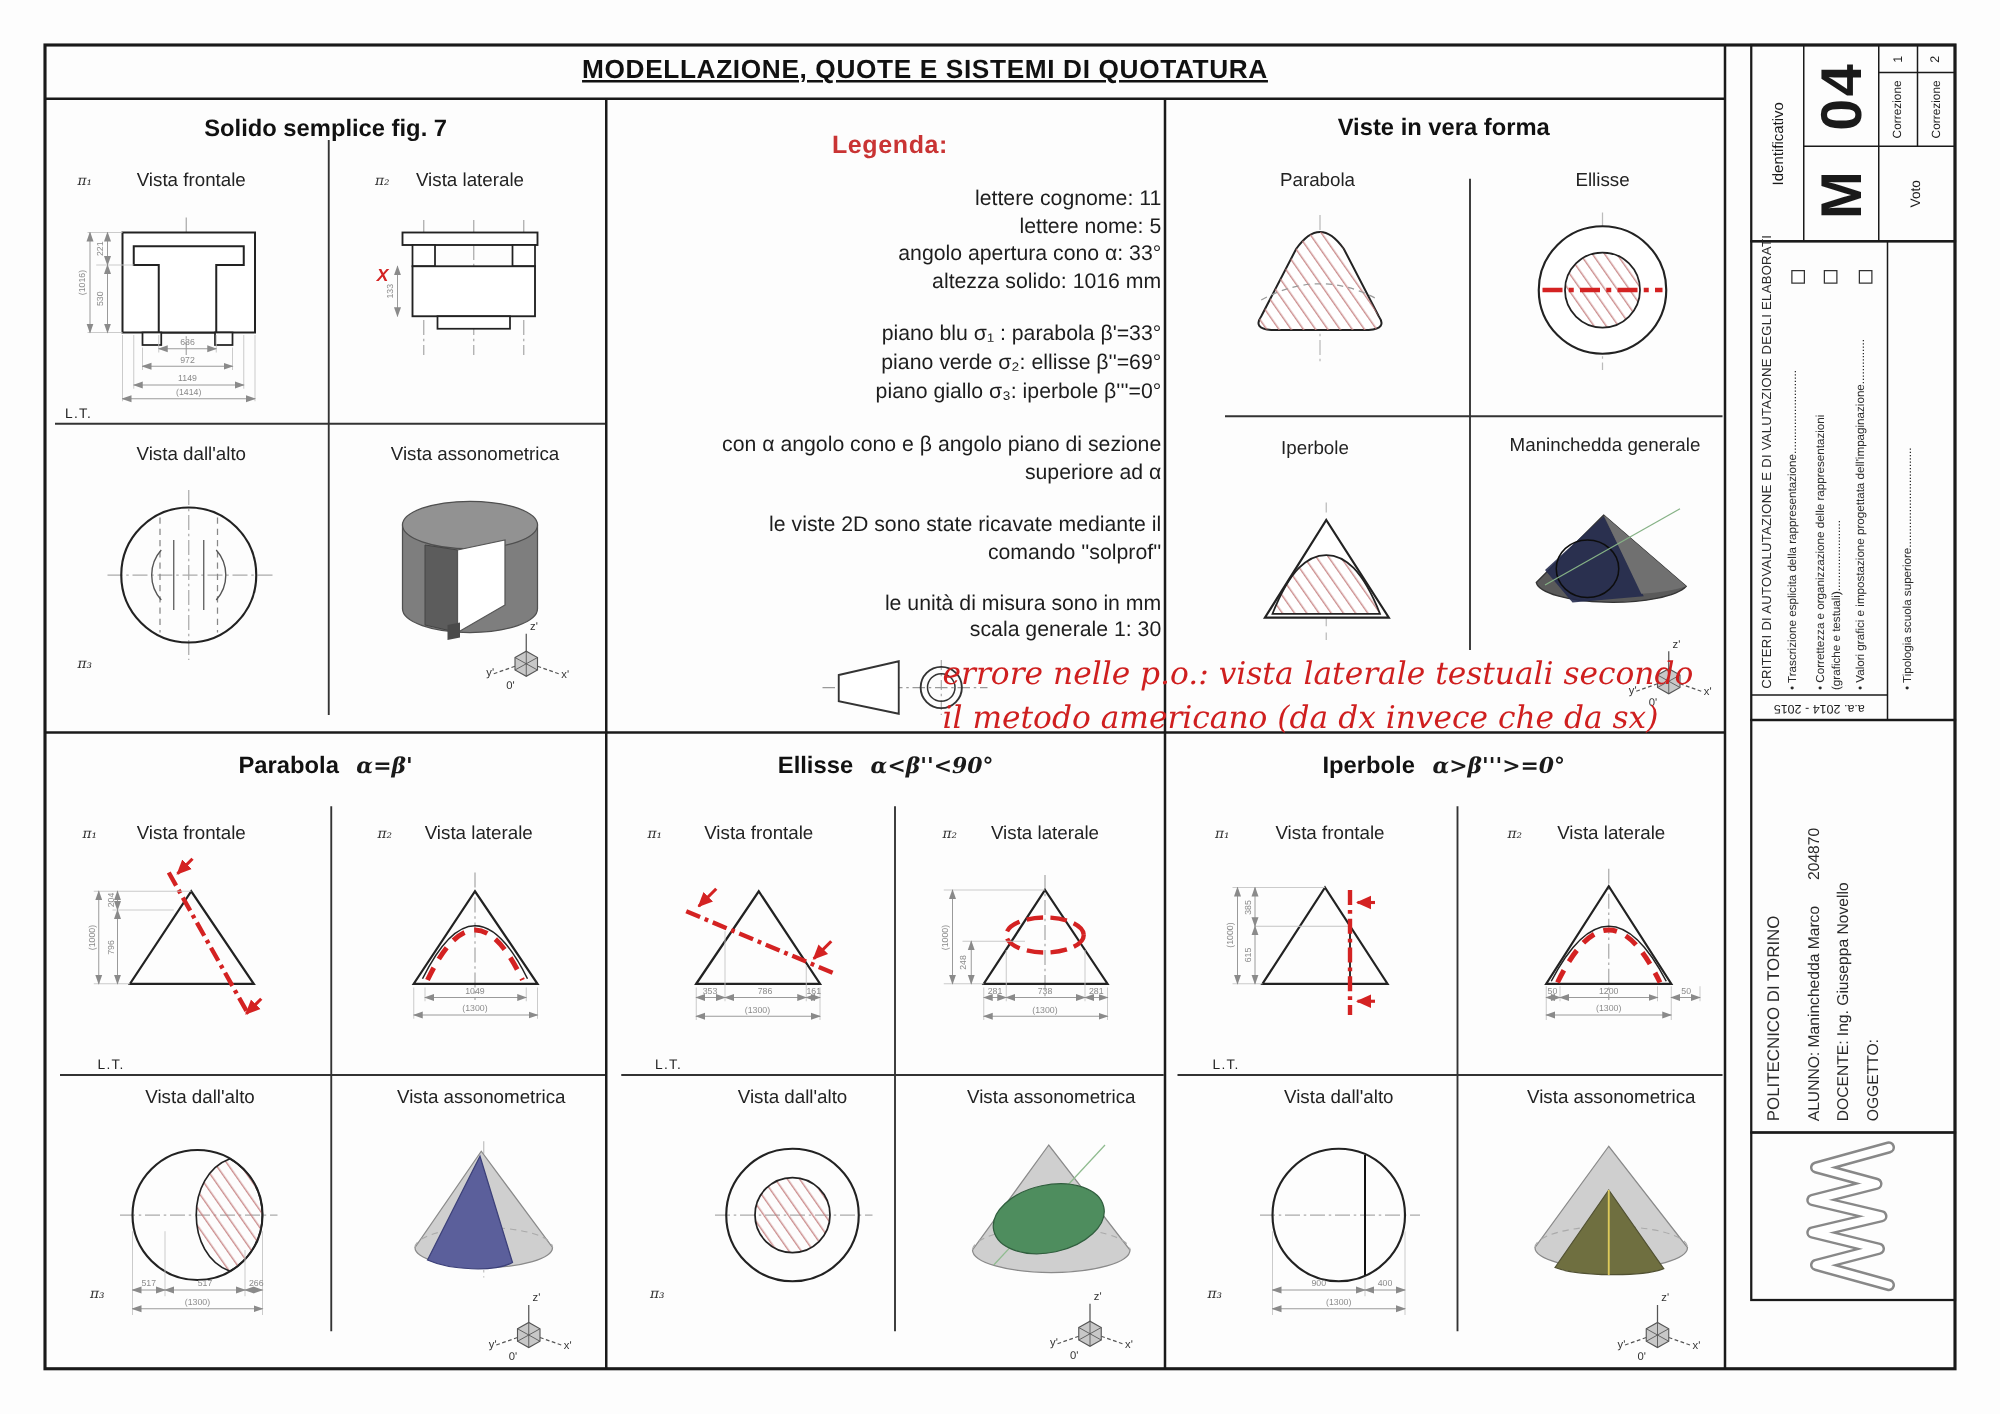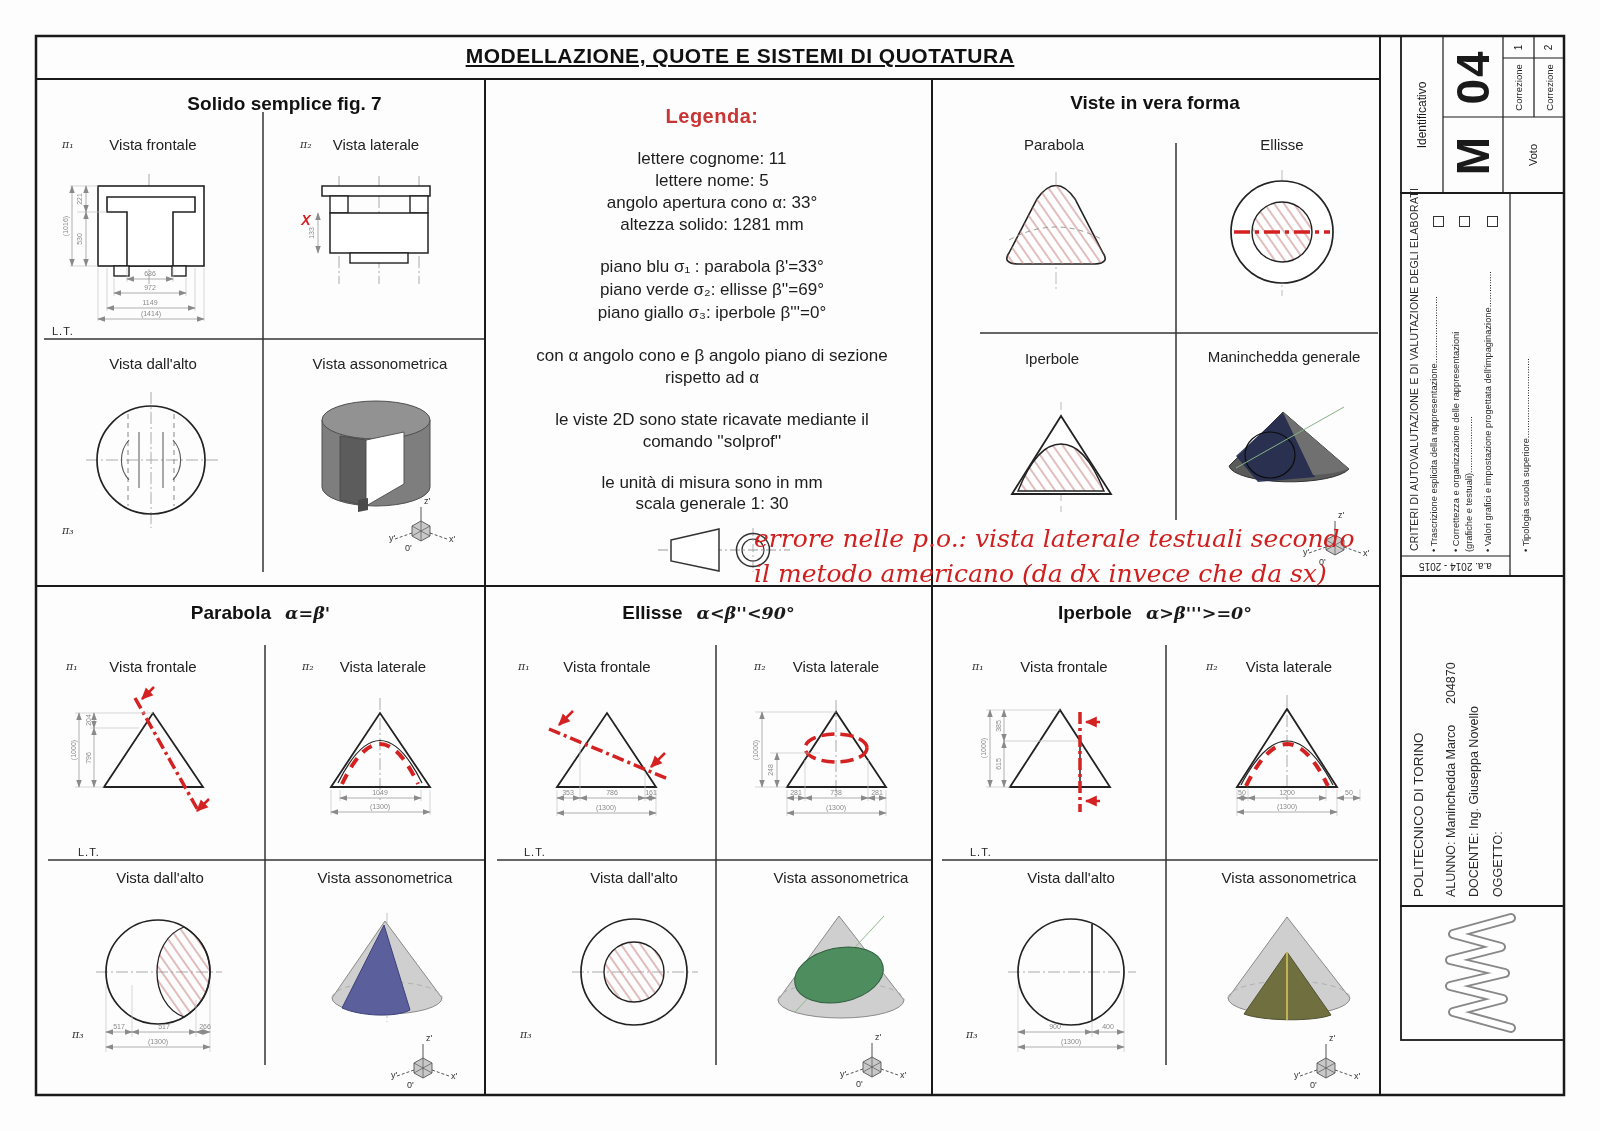--- a/index.html
+++ b/index.html
@@ -6,21 +6,21 @@
   html,body { width:1600px; height:1131px; background:#fdfdfd; font-family:"Liberation Sans",sans-serif; color:#1a1a1a; position:relative; overflow:hidden; }
   #art { position:absolute; left:0; top:0; }
   .lbl { position:absolute; white-space:nowrap; }
   .ctr { text-align:center; }
   .sheet-title { font-size:21px; font-weight:bold; letter-spacing:.5px; color:#111; }
   .panel-head { font-size:19px; font-weight:bold; color:#111; }
   .view-label { font-size:15px; color:#222; }
   .pi { font-family:"DejaVu Serif",serif; font-style:italic; font-size:11px; color:#333; }
   .lt { font-size:11px; color:#222; letter-spacing:1px; }
   .leg-title { font-size:20px; font-weight:bold; color:#c93434; letter-spacing:.5px; }
-  .leg-line { position:absolute; left:495px; width:434px; text-align:center; font-size:17px; color:#1d1d1d; font-family:"Liberation Sans","DejaVu Sans",sans-serif; }
+  .leg-line { position:absolute; left:495px; width:434px; text-align:right; font-size:17px; color:#1d1d1d; font-family:"Liberation Sans","DejaVu Sans",sans-serif; }
   .cond { font-family:"DejaVu Serif",serif; font-style:italic; font-size:17.5px; font-weight:bold; margin-left:14px; }
   .panel-title { position:absolute; display:flex; justify-content:center; align-items:baseline; }
   .hand { font-family:"DejaVu Serif",serif; font-style:italic; color:#cf1f1f; font-size:25px; }
   .vt { position:absolute; transform-origin:0 0; transform:rotate(-90deg); white-space:nowrap; color:#2a2a2a; }
   .vcell { position:absolute; display:flex; align-items:center; justify-content:center; }
   .vcell > span { transform:rotate(-90deg); white-space:nowrap; color:#1a1a1a; }
   .vcell180 > span { transform:rotate(180deg); }
   .chk { position:absolute; width:11px; height:11px; border:1.5px solid #333; background:#fff; }
   .big-id { font-size:46px; font-weight:bold; letter-spacing:2px; }
   .dt { font-size:7px; fill:#8a8a8a; text-anchor:middle; font-family:"Liberation Sans",sans-serif; }
@@ -448,40 +448,40 @@
     <rect x="1401" y="906" width="163" height="134" stroke-width="1.8"></rect>
   </g>
   <g transform="rotate(-90 1482 973)">
     <path d="M1427,1002 L1443,944 L1456,994 L1469,941 L1482,996 L1495,941 L1508,992 L1521,944 L1537,1002" stroke="#888" stroke-width="10" fill="none" stroke-linejoin="round" stroke-linecap="round"></path>
     <path d="M1427,1002 L1443,944 L1456,994 L1469,941 L1482,996 L1495,941 L1508,992 L1521,944 L1537,1002" stroke="#ffffff" stroke-width="6" fill="none" stroke-linejoin="round" stroke-linecap="round"></path>
   </g>
 </svg>
 
 <div class="lbl sheet-title ctr" style="left:100px;top:44px;width:1280px;text-decoration:underline;">MODELLAZIONE, QUOTE E SISTEMI DI QUOTATURA</div>
 
-<div class="lbl panel-head ctr" style="left:36px;top:93px;width:449px;margin-left:24px;">Solido semplice fig. 7</div>
+<div class="lbl panel-head ctr" style="left:36px;top:93px;width:449px;">Solido semplice fig. 7</div>
 <div class="lbl pi" style="left:62px;top:138px;">π₁</div>
 <div class="lbl view-label ctr" style="left:93px;top:136px;width:120px;">Vista frontale</div>
 <div class="lbl pi" style="left:300px;top:138px;">π₂</div>
 <div class="lbl view-label ctr" style="left:316px;top:136px;width:120px;">Vista laterale</div>
 <div class="lbl lt" style="left:52px;top:325px;">L.T.</div>
 <div class="lbl view-label ctr" style="left:93px;top:355px;width:120px;">Vista dall'alto</div>
 <div class="lbl view-label ctr" style="left:300px;top:355px;width:160px;">Vista assonometrica</div>
 <div class="lbl pi" style="left:62px;top:524px;">π₃</div>
 
 <div class="lbl leg-title ctr" style="left:495px;top:105px;width:434px;">Legenda:</div>
 <div class="leg-line" style="top:149px;">lettere cognome: 11</div>
 <div class="leg-line" style="top:171px;">lettere nome: 5</div>
 <div class="leg-line" style="top:193px;">angolo apertura cono α: 33°</div>
-<div class="leg-line" style="top:215px;">altezza solido: 1281 mm</div>
+<div class="leg-line" style="top:215px;">altezza solido: 1016 mm</div>
 <div class="leg-line" style="top:257px;">piano blu σ₁ : parabola β'=33°</div>
 <div class="leg-line" style="top:280px;">piano verde σ₂: ellisse β''=69°</div>
 <div class="leg-line" style="top:303px;">piano giallo σ₃: iperbole β'''=0°</div>
 <div class="leg-line" style="top:346px;">con α angolo cono e β angolo piano di sezione</div>
-<div class="leg-line" style="top:368px;">rispetto ad α</div>
+<div class="leg-line" style="top:368px;">superiore ad α</div>
 <div class="leg-line" style="top:410px;">le viste 2D sono state ricavate mediante il</div>
 <div class="leg-line" style="top:432px;">comando ''solprof''</div>
 <div class="leg-line" style="top:473px;">le unità di misura sono in mm</div>
 <div class="leg-line" style="top:494px;">scala generale 1: 30</div>
 
 <div class="lbl hand" style="left:754px;top:524px;">errore nelle p.o.: vista laterale testuali secondo</div>
 <div class="lbl hand" style="left:754px;top:559px;">il metodo americano (da dx invece che da sx)</div>
 
 <div class="lbl panel-head ctr" style="left:932px;top:92px;width:446px;">Viste in vera forma</div>
 <div class="lbl view-label ctr" style="left:994px;top:136px;width:120px;">Parabola</div>

